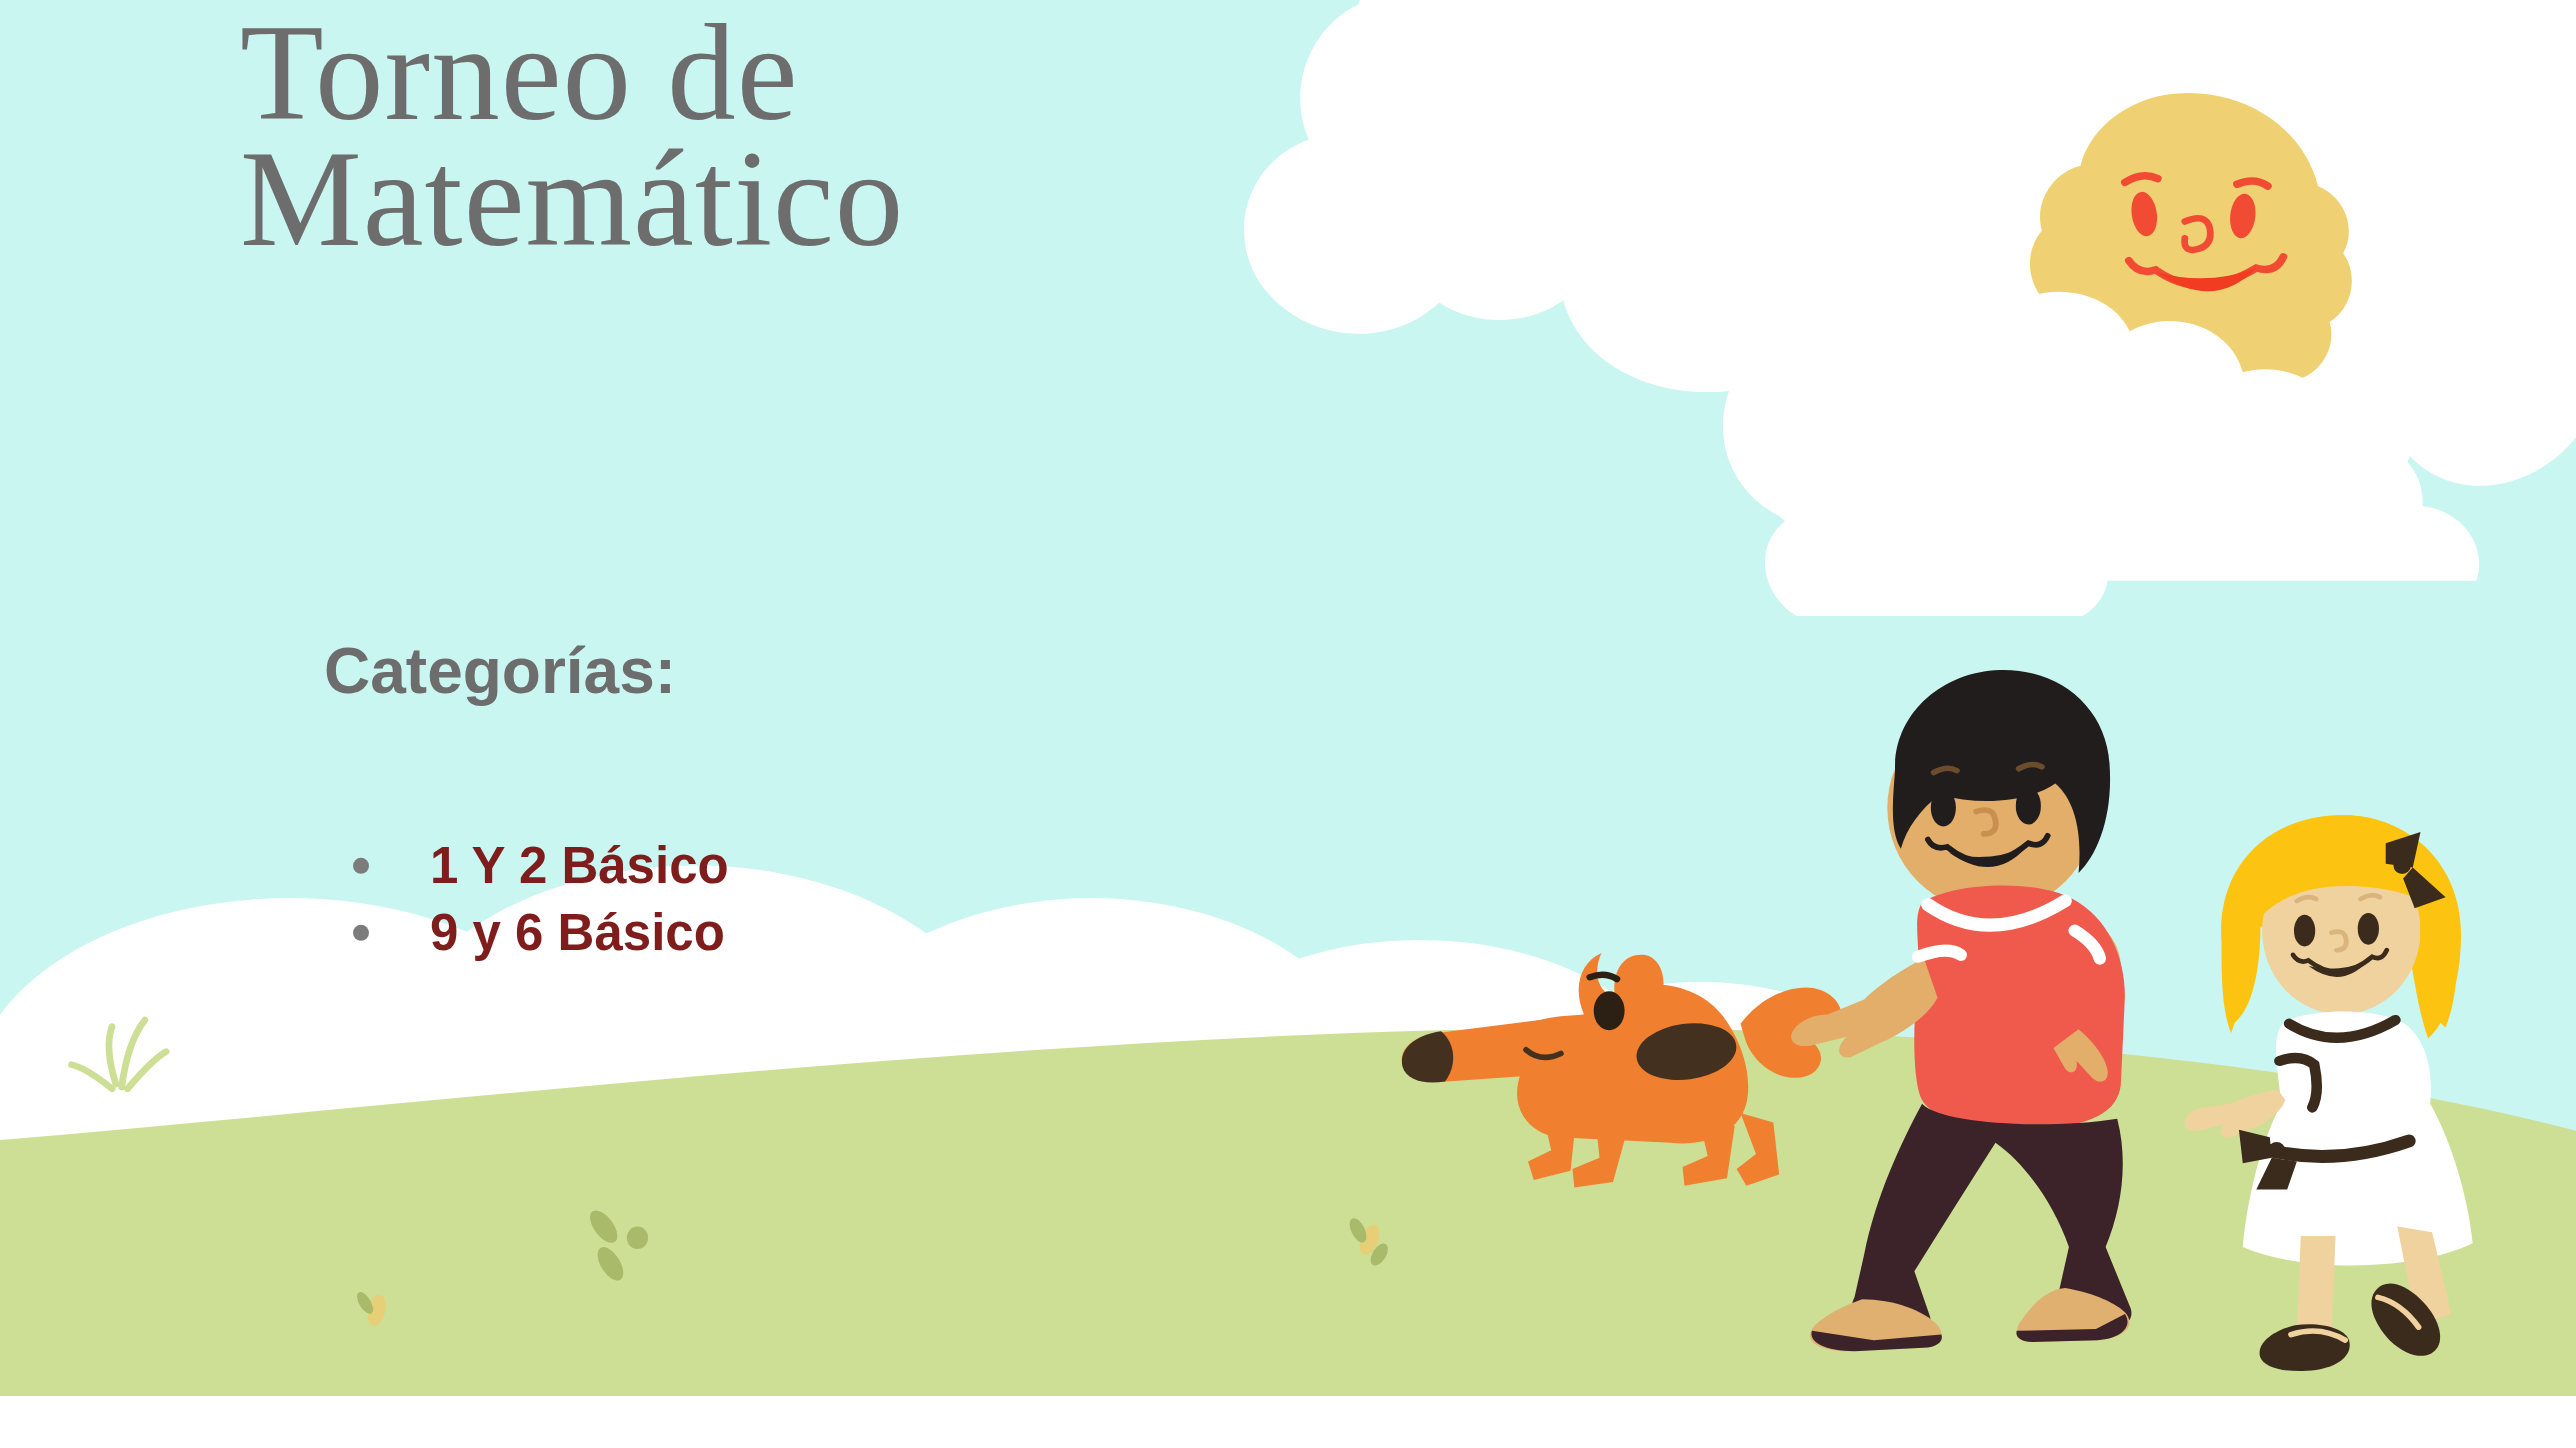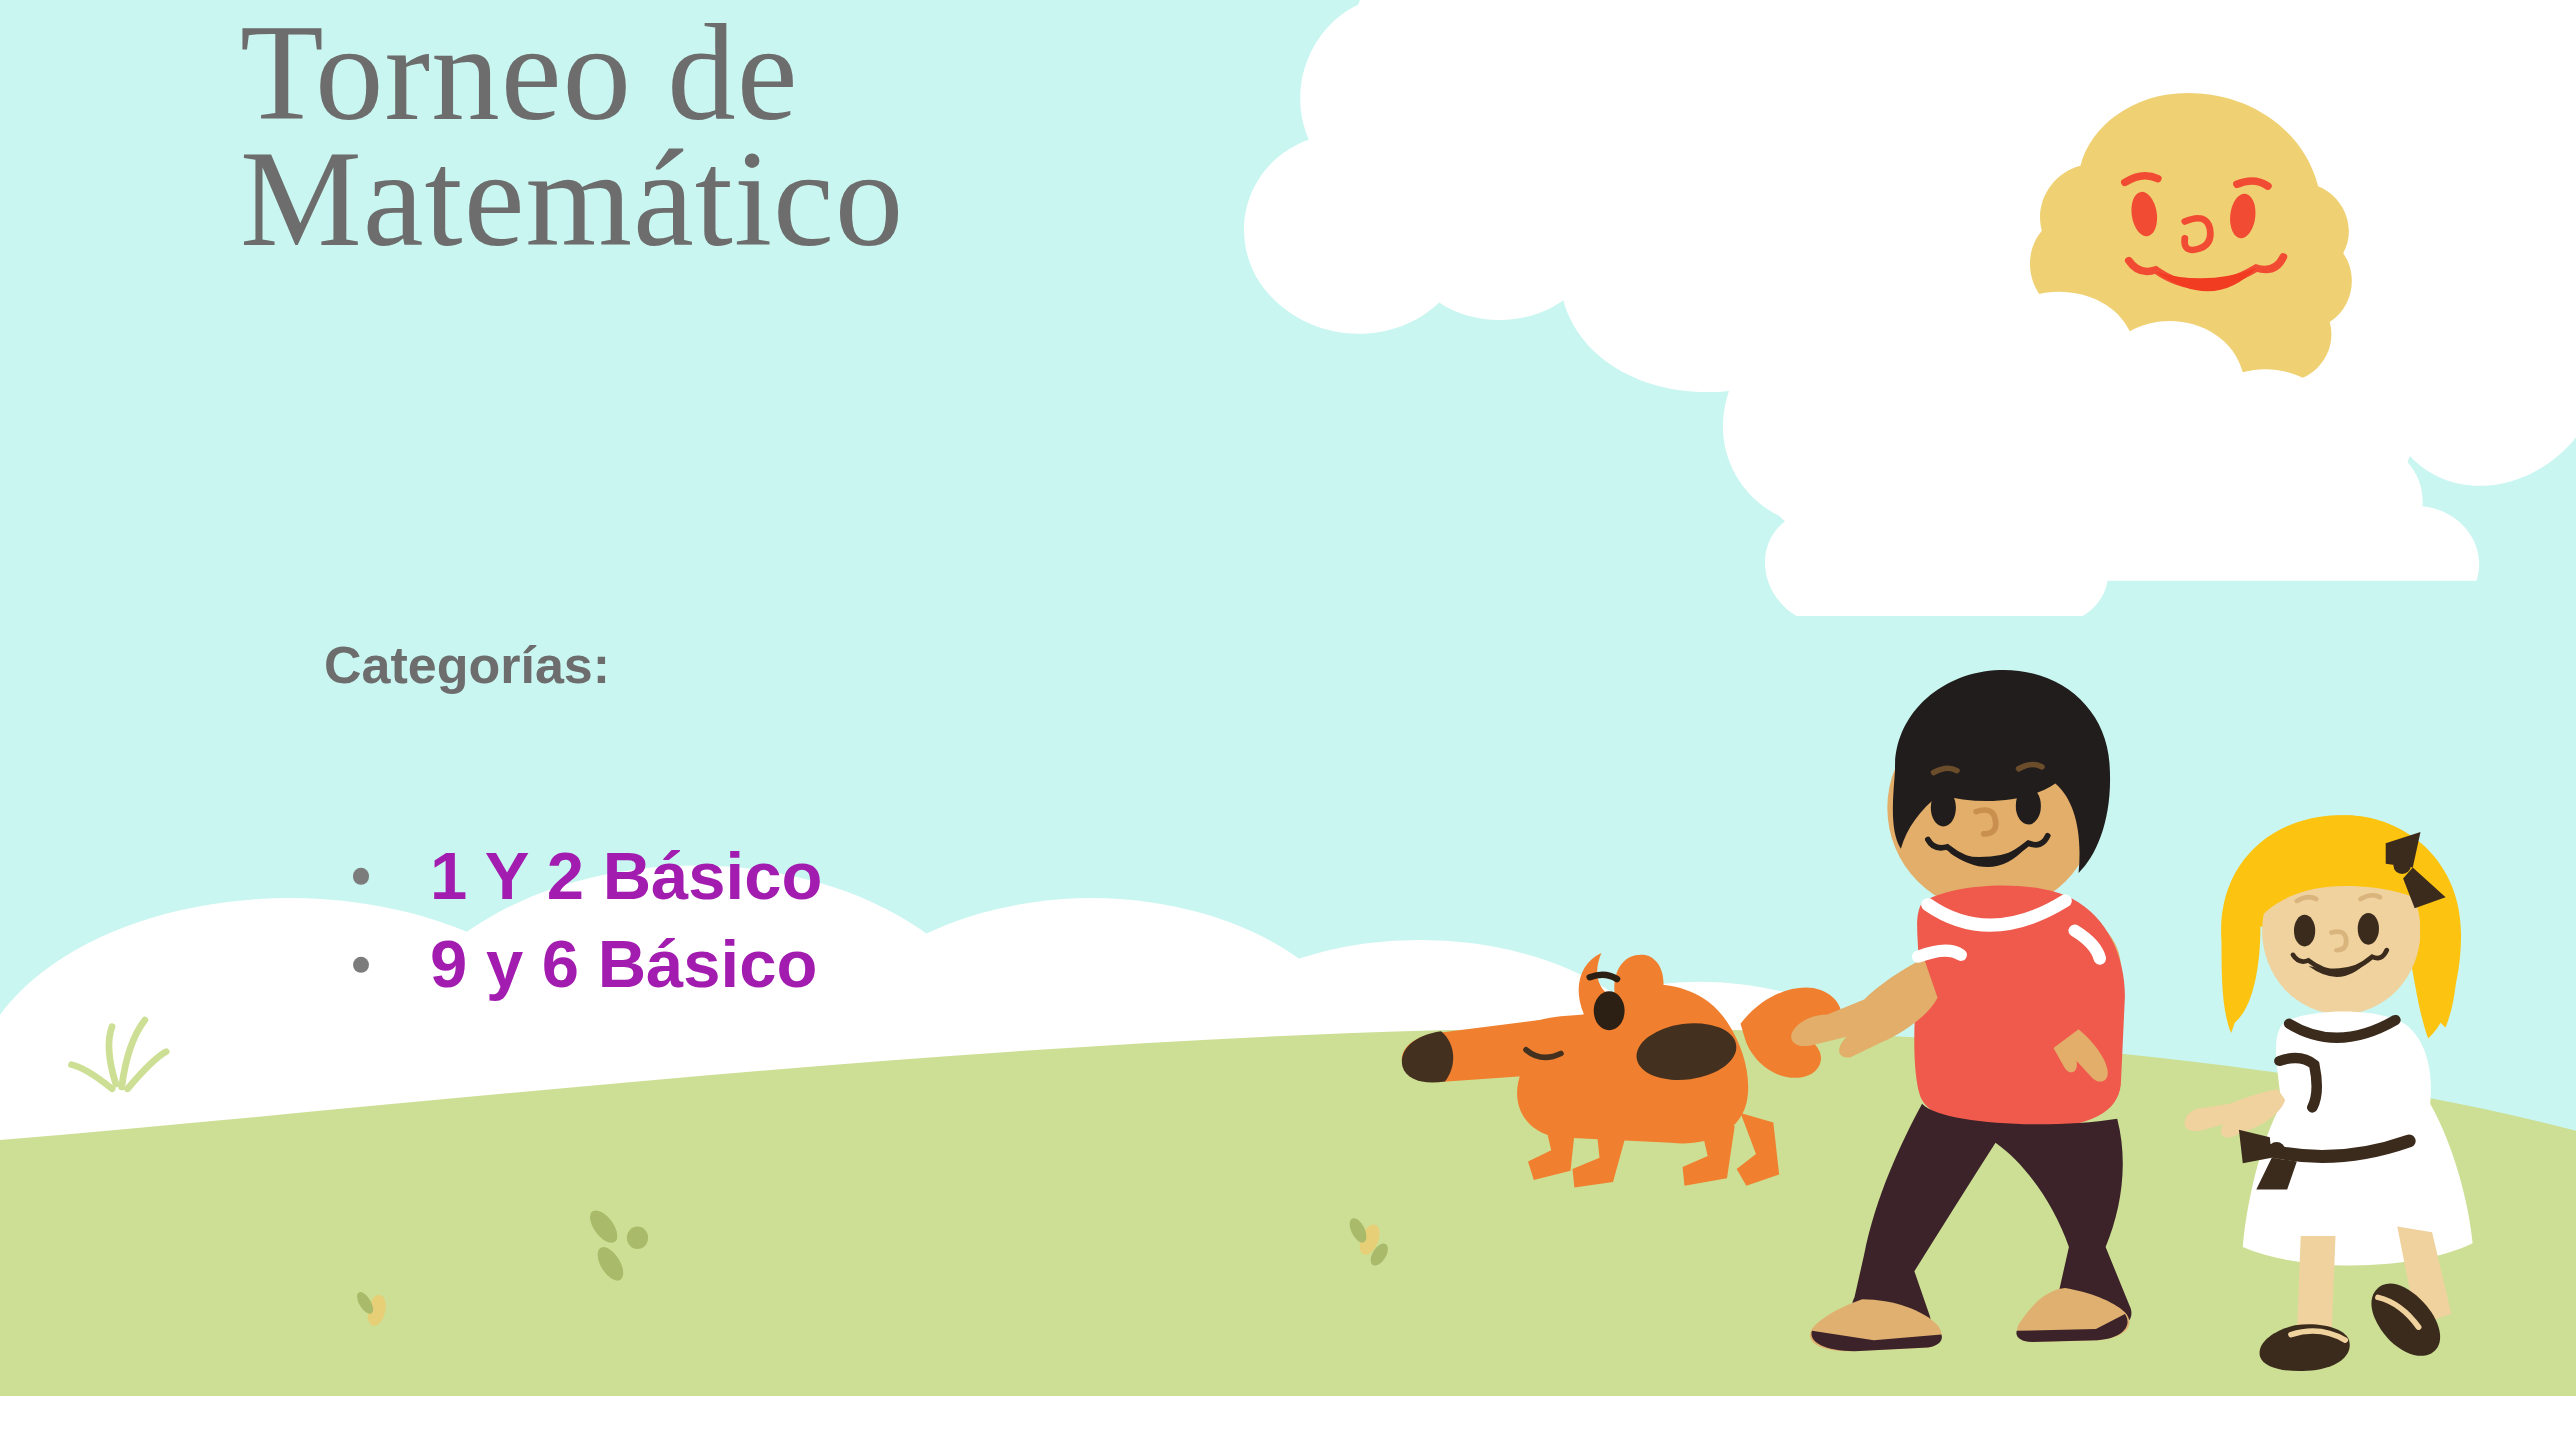--- a/index.html
+++ b/index.html
@@ -43,40 +43,40 @@
   }
   .cats-block {
     position: absolute;
     left: 324px;
     top: 639px;
     width: 1062px;
   }
   .cats-heading {
     font-family: "Liberation Sans", sans-serif;
     font-weight: bold;
-    font-size: 52px;
+    font-size: 64px;
     color: #6d6d6d;
     line-height: 1.0;
     margin: 0;
   }
   .cats-list {
     list-style: none;
     margin: 0;
     padding: 0;
     position: absolute;
     left: 0;
     top: 193px;
     width: 966px;
   }
   .cats-list li {
     position: relative;
     font-family: "Liberation Sans", sans-serif;
     font-weight: bold;
-    font-size: 67px;
-    color: #a21caf;
+    font-size: 51px;
+    color: #7f1d1d;
     line-height: 1.32;
     padding-left: 106px;
     white-space: nowrap;
   }
   .cats-list li .bullet-dot {
     position: absolute;
     left: 29px;
     top: 50%;
     transform: translateY(-50%);
     width: 16.4px;

